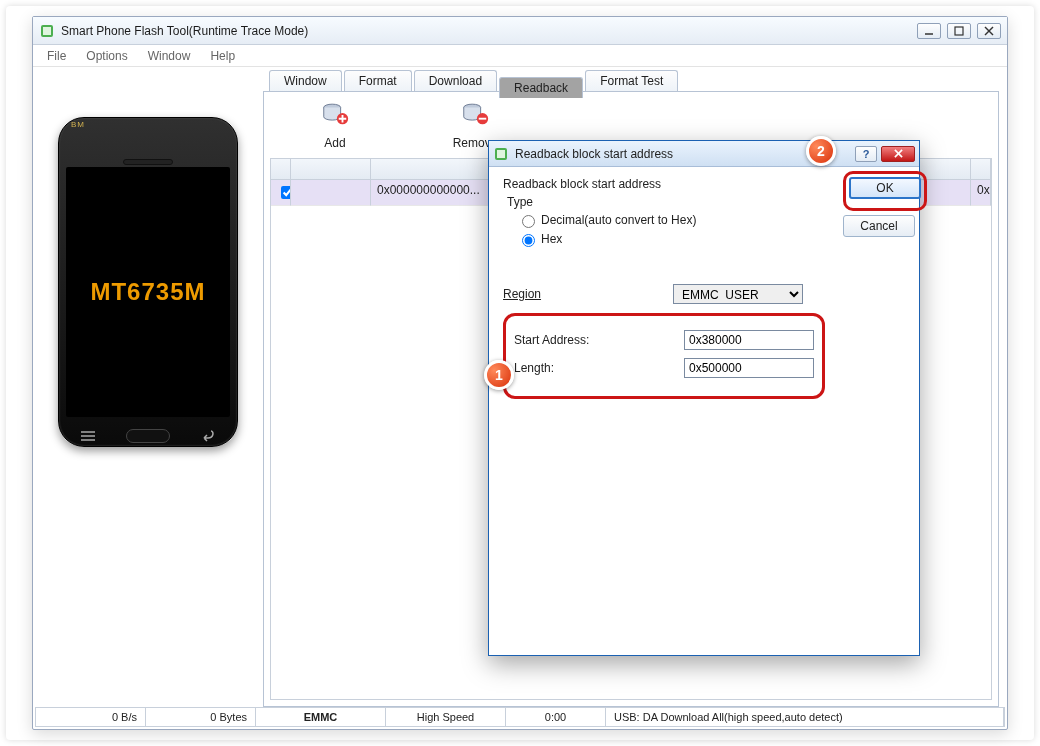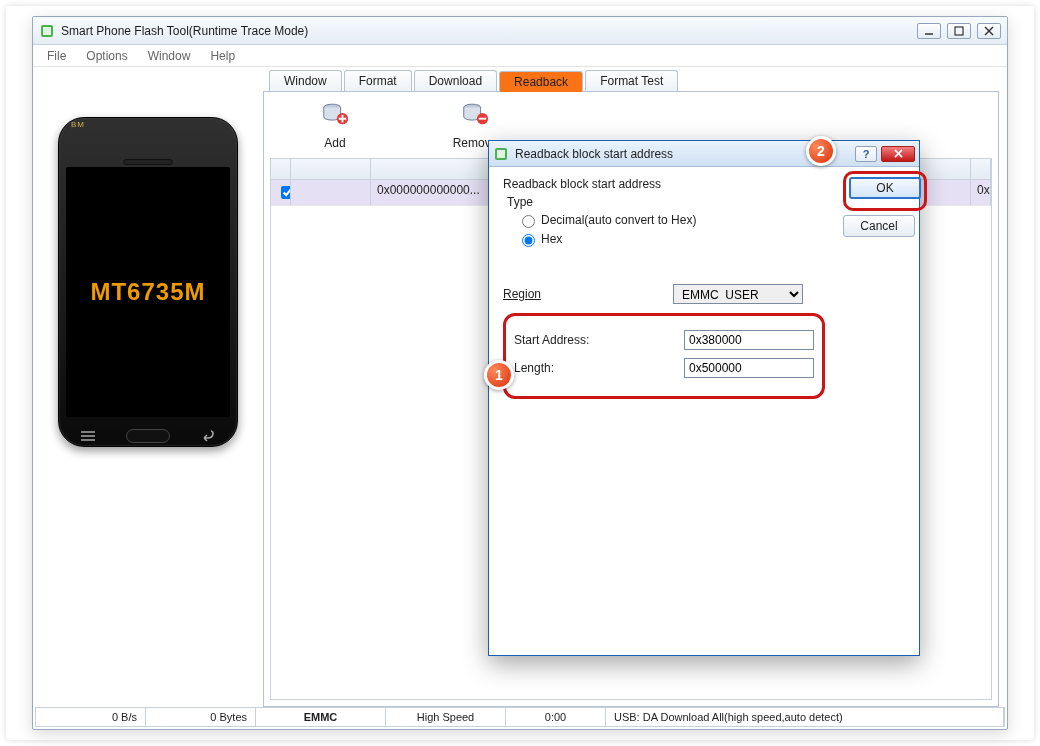--- a/index.html
+++ b/index.html
@@ -28,21 +28,21 @@
   .phone-screen { width:164px; height:250px; background:#000; margin-top:2px; border-radius:2px; display:flex; align-items:center; justify-content:center; }
   .phone-screen-text { color:#ee9b00; font-weight:bold; font-size:24px; font-family:Arial, sans-serif; letter-spacing:1px; }
   .phone-buttons { display:flex; gap:28px; margin-top:12px; }
   .phone-btn { width:20px; height:14px; display:flex; align-items:center; justify-content:center; color:#888; }
   .phone-home { width:44px; height:14px; border:1px solid #444; border-radius:7px; background:#111; }
 
   
   .right-pane { flex:1; display:flex; flex-direction:column; padding-right:8px; }
   .tabstrip { height:24px; display:flex; align-items:flex-end; padding-left:6px; }
   .tab { padding:3px 14px 3px 14px; border:1px solid #b7c3d4; border-bottom:none; margin-right:2px; background:linear-gradient(#fdfdfd,#eef3f8); border-radius:3px 3px 0 0; cursor:pointer; }
-  .tab.active { background:#f97316; position:relative; top:1px; font-weight:normal; z-index:3; }
+  .tab.active { background:#a3a3a3; position:relative; top:7px; font-weight:normal; z-index:3; }
   .tab-body { flex:1; border:1px solid #b7c3d4; background:#fff; position:relative; z-index:2; padding:6px; }
   
   .tool-row { display:flex; gap:70px; padding:4px 30px 10px 30px; }
   .tool-btn { display:flex; flex-direction:column; align-items:center; width:70px; cursor:pointer; }
   .tool-btn .icon-square { width:30px; height:24px; }
   .tool-btn span { margin-top:10px; }
 
   
   .readback-table { position:absolute; left:6px; right:6px; top:66px; bottom:6px; border:1px solid #c8d0db; }
   .rb-header, .rb-row { display:flex; }

